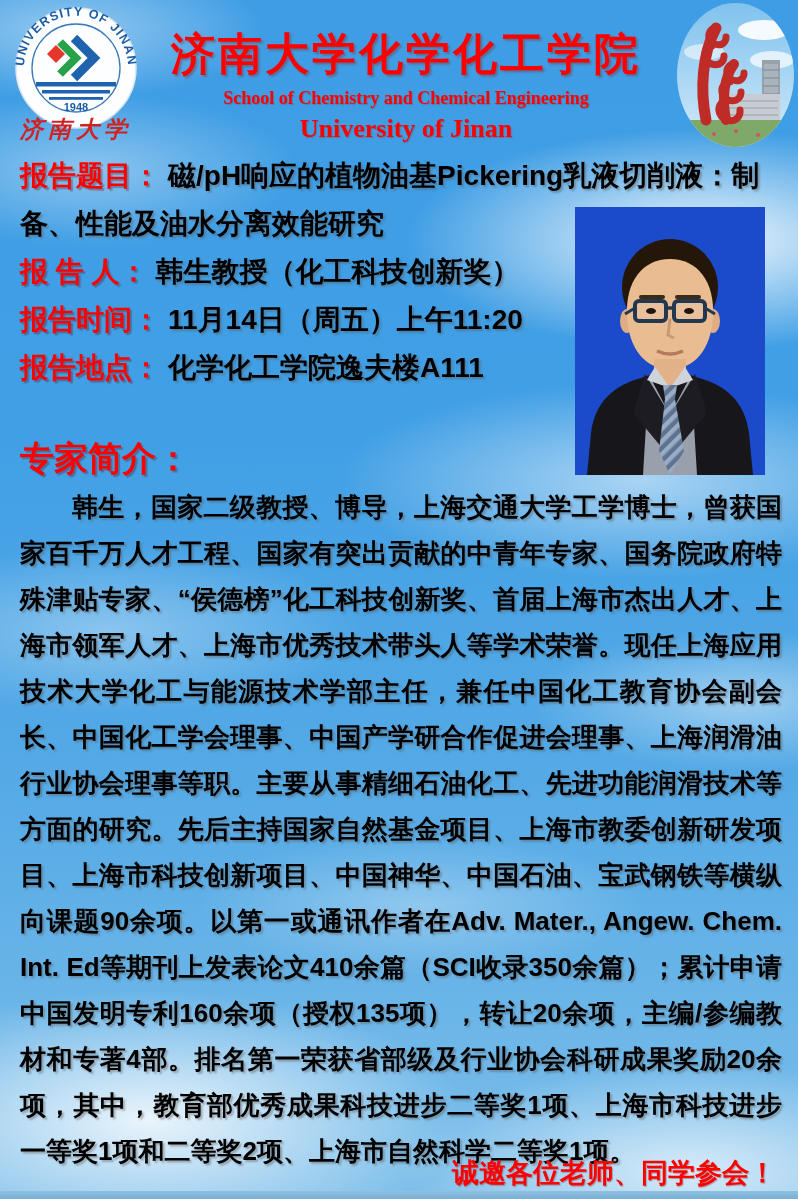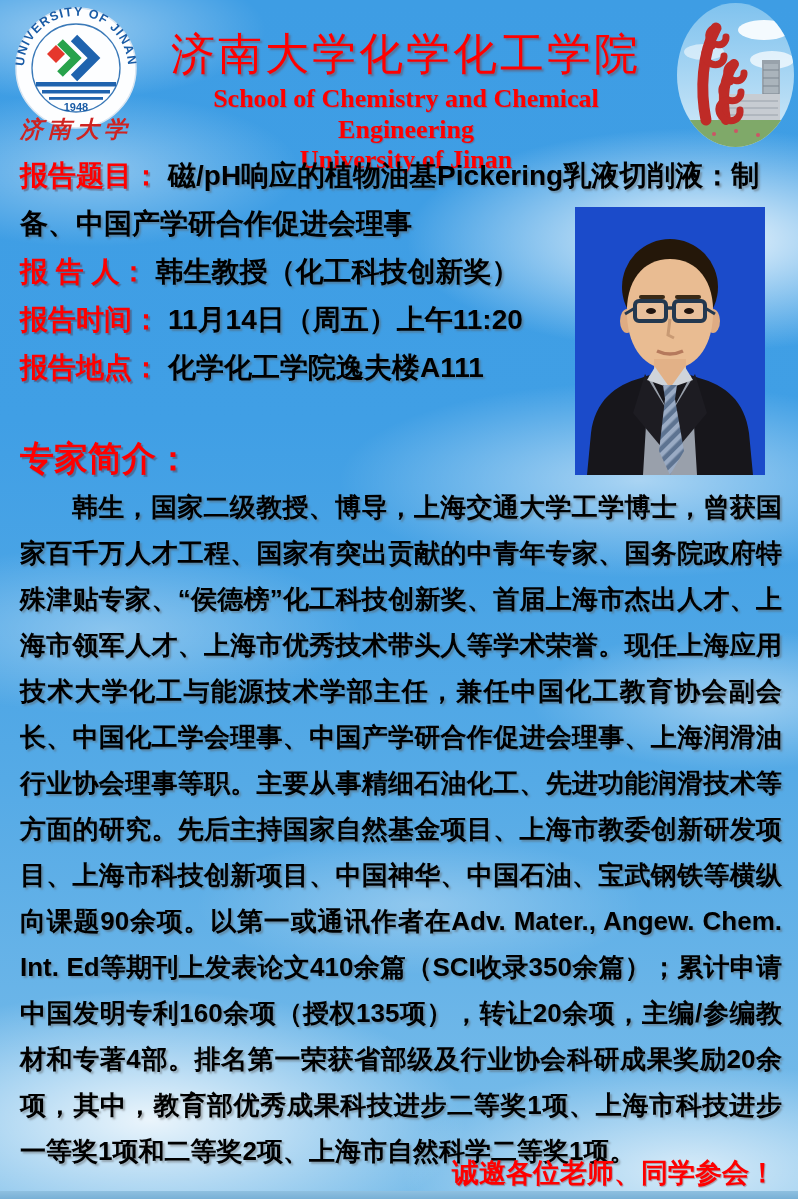--- a/index.html
+++ b/index.html
@@ -14,28 +14,28 @@
       radial-gradient(ellipse 360px 120px at 110px 630px, rgba(255,255,255,0.35), rgba(255,255,255,0) 70%),
       radial-gradient(ellipse 300px 100px at 740px 700px, rgba(255,255,255,0.45), rgba(255,255,255,0) 70%),
       radial-gradient(ellipse 320px 100px at 420px 905px, rgba(255,255,255,0.30), rgba(255,255,255,0) 70%),
       radial-gradient(ellipse 440px 180px at 150px 1120px, rgba(255,255,255,0.85), rgba(255,255,255,0) 72%),
       radial-gradient(ellipse 400px 150px at 690px 1170px, rgba(255,255,255,0.70), rgba(255,255,255,0) 72%),
       linear-gradient(180deg, #3e9de4 0%, #409fe5 35%, #55aae6 65%, #7cbeea 100%);
   }
   .logo { position:absolute; left:12px; top:4px; }
   .titles { position:absolute; left:148px; top:28px; width:516px; text-align:center; }
   .title-cn {
-    color:#ff0000; font-size:44px; font-weight:normal; letter-spacing:3px; line-height:52px;
+    color:#ff0000; font-size:44px; font-weight:bold; letter-spacing:3px; line-height:52px;
     text-shadow:2px 2px 2px rgba(120,60,60,0.45);
   }
   .title-en1, .title-en2 {
     font-family:"Liberation Serif", serif; font-weight:bold; color:#ff0000;
     text-shadow:1px 1px 1px rgba(120,60,60,0.35);
   }
-  .title-en1 { font-size:26px; line-height:31px; margin-top:3px; }
+  .title-en1 { font-size:18px; line-height:31px; margin-top:3px; }
   .title-en2 { font-size:26px; line-height:30px; }
   .oval-photo { position:absolute; left:676px; top:2px; }
 
   .details { position:absolute; left:20px; top:152px; width:764px; }
   .detail { margin:0; font-size:28px; font-weight:bold; line-height:48px; }
   .detail .lbl { color:#fe0000; margin-right:8px; text-shadow:2px 2px 1px rgba(90,20,20,0.35);margin-top:44px; }
   .detail .val { color:#000; text-shadow:2px 2px 2px rgba(90,90,90,0.45); }
 
   .portrait { position:absolute; left:575px; top:207px; }
 
@@ -141,21 +141,21 @@
         <path d="M50,118 C46,96 48,76 58,62" stroke-width="10"></path>
         <path d="M58,62 a9,8 40 1 0 10,9" stroke-width="7"></path>
         <path d="M54,80 a10,9 40 1 0 11,10" stroke-width="7"></path>
         <path d="M52,98 a11,10 40 1 0 12,10" stroke-width="7"></path>
       </g>
     </g>
   </svg>
 
   <section class="details">
     <p class="detail">
-      <span class="lbl">报告题目：</span><span class="val">磁/pH响应的植物油基Pickering乳液切削液：制备、中国产学研合作促进会理事</span>
+      <span class="lbl">报告题目：</span><span class="val">磁/pH响应的植物油基Pickering乳液切削液：制备、性能及油水分离效能研究</span>
     </p>
     <p class="detail">
       <span class="lbl">报 告 人：</span><span class="val">韩生教授（化工科技创新奖）</span>
     </p>
     <p class="detail">
       <span class="lbl">报告时间：</span><span class="val">11月14日（周五）上午11:20</span>
     </p>
     <p class="detail">
       <span class="lbl">报告地点：</span><span class="val">化学化工学院逸夫楼A111</span>
     </p>

